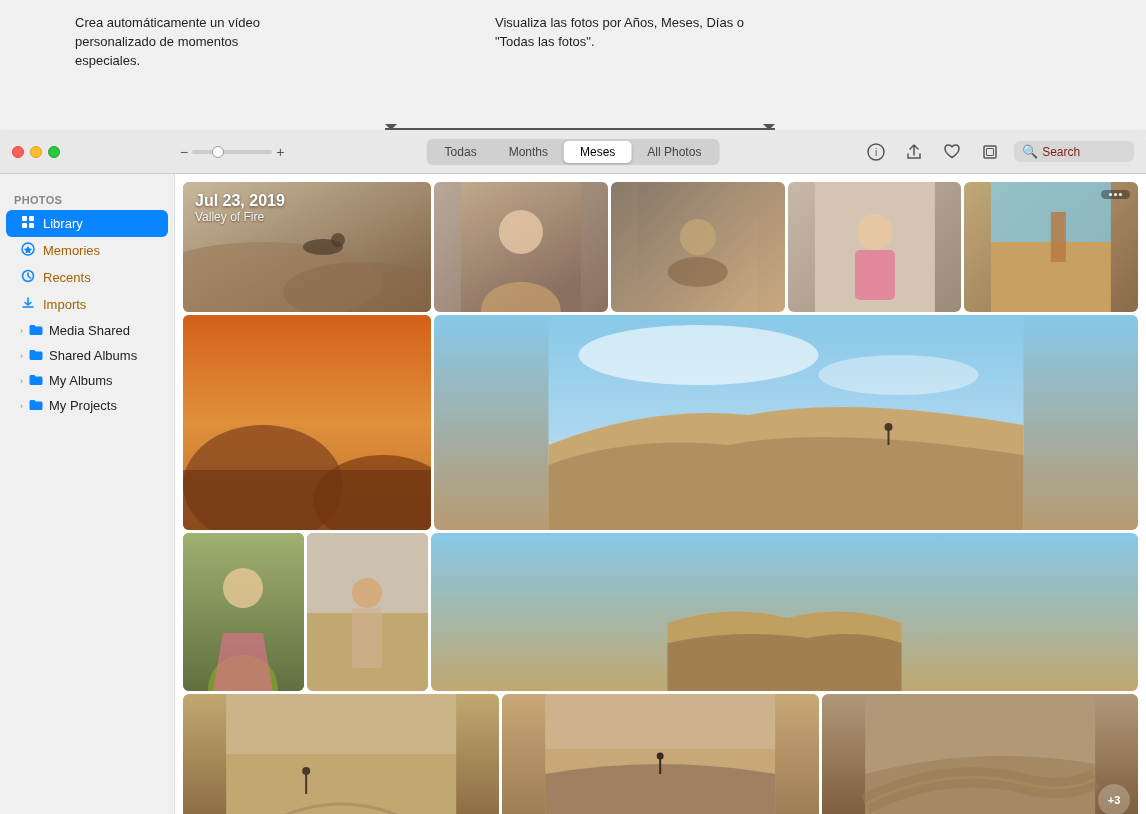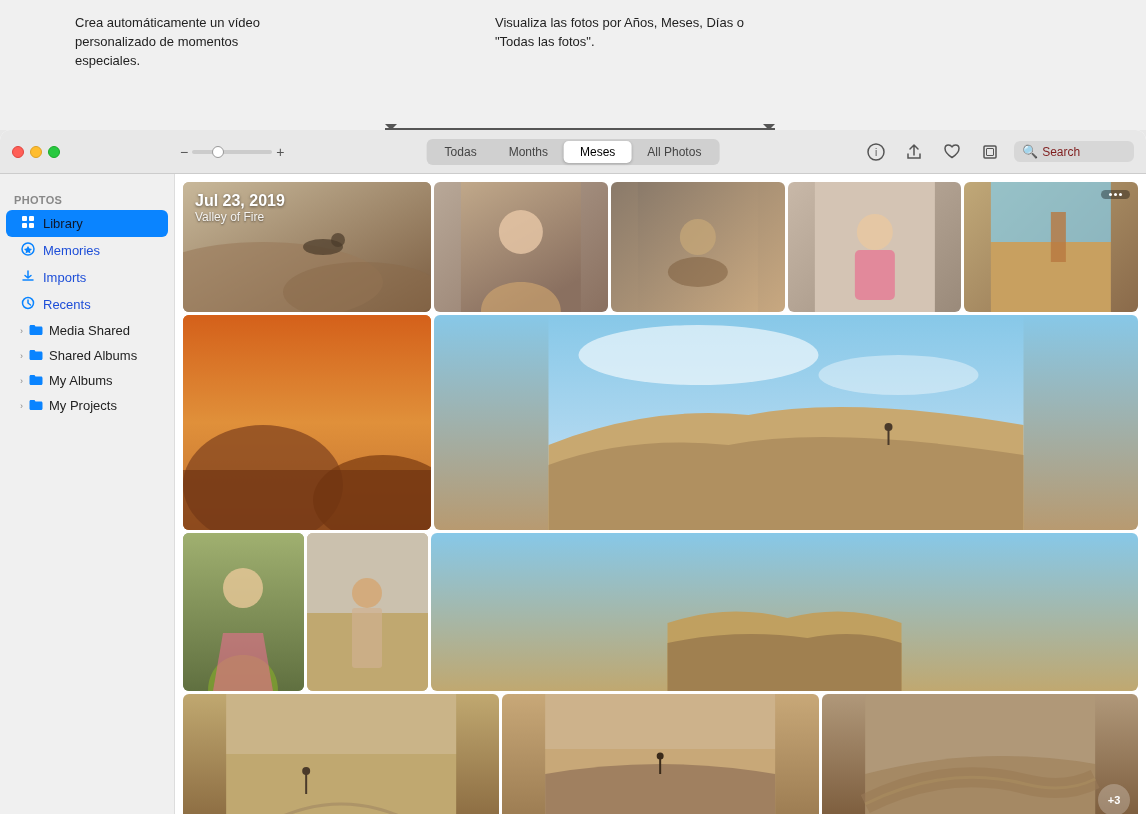--- a/index.html
+++ b/index.html
@@ -223,28 +223,28 @@
       text-transform: uppercase;
       padding: 10px 14px 4px 14px;
       letter-spacing: 0.03em;
     }
     .sidebar-item {
       display: flex;
       align-items: center;
       gap: 7px;
       padding: 5px 14px;
       font-size: 13px;
-      color: #1d4ed8;
+      color: #a16207;
       cursor: pointer;
       border-radius: 6px;
       margin: 0 6px;
     }
     .sidebar-item.active {
       background: #0a84ff;
-      color: #0f172a;
+      color: #ffffff;
       align-items: center;
     }
     .sidebar-item.active .sidebar-item-icon { color: #fff; }
     .sidebar-item-icon {
       font-size: 14px;
       color: #0a84ff;
       width: 16px;
       text-align: center;
     }
     .sidebar-item.active .sidebar-item-icon { color: #fff; }
@@ -439,35 +439,35 @@
           </svg>
         </span>
         <span>Memories</span>
       </div>
 
 
 
       <div class="sidebar-item">
         <span class="sidebar-item-icon">
           <svg width="14" height="14" viewBox="0 0 14 14" fill="none" stroke="#0a84ff" stroke-width="1.5">
+            <circle cx="7" cy="7" r="5.5"></circle>
+            <path d="M7 4 L7 7 L9.5 9" stroke-linecap="round"></path>
+          </svg>
+        </span>
+        <span>Recents</span>
+      </div>
+
+      <div class="sidebar-item">
+        <span class="sidebar-item-icon">
+          <svg width="14" height="14" viewBox="0 0 14 14" fill="none" stroke="#0a84ff" stroke-width="1.5">
             <path d="M7 2 L7 9 M4 6.5 L7 9 L10 6.5" stroke-linecap="round" stroke-linejoin="round"></path>
             <path d="M2 11 L12 11" stroke-linecap="round"></path>
           </svg>
         </span>
         <span>Imports</span>
-      </div>
-
-      <div class="sidebar-item">
-        <span class="sidebar-item-icon">
-          <svg width="14" height="14" viewBox="0 0 14 14" fill="none" stroke="#0a84ff" stroke-width="1.5">
-            <circle cx="7" cy="7" r="5.5"></circle>
-            <path d="M7 4 L7 7 L9.5 9" stroke-linecap="round"></path>
-          </svg>
-        </span>
-        <span>Recents</span>
       </div>
 
 
       <div class="sidebar-collapse-item">
         <span class="collapse-arrow">›</span>
         <span class="collapse-icon">
           <svg width="14" height="11" viewBox="0 0 14 11" fill="#0a84ff">
             <path d="M0.5 2.5 C0.5 1.7 1.1 1 1.9 1 L5.5 1 L6.5 2.5 L12.1 2.5 C12.9 2.5 13.5 3.2 13.5 4 L13.5 9.5 C13.5 10.3 12.9 11 12.1 11 L1.9 11 C1.1 11 0.5 10.3 0.5 9.5Z"></path>
           </svg>
         </span>

